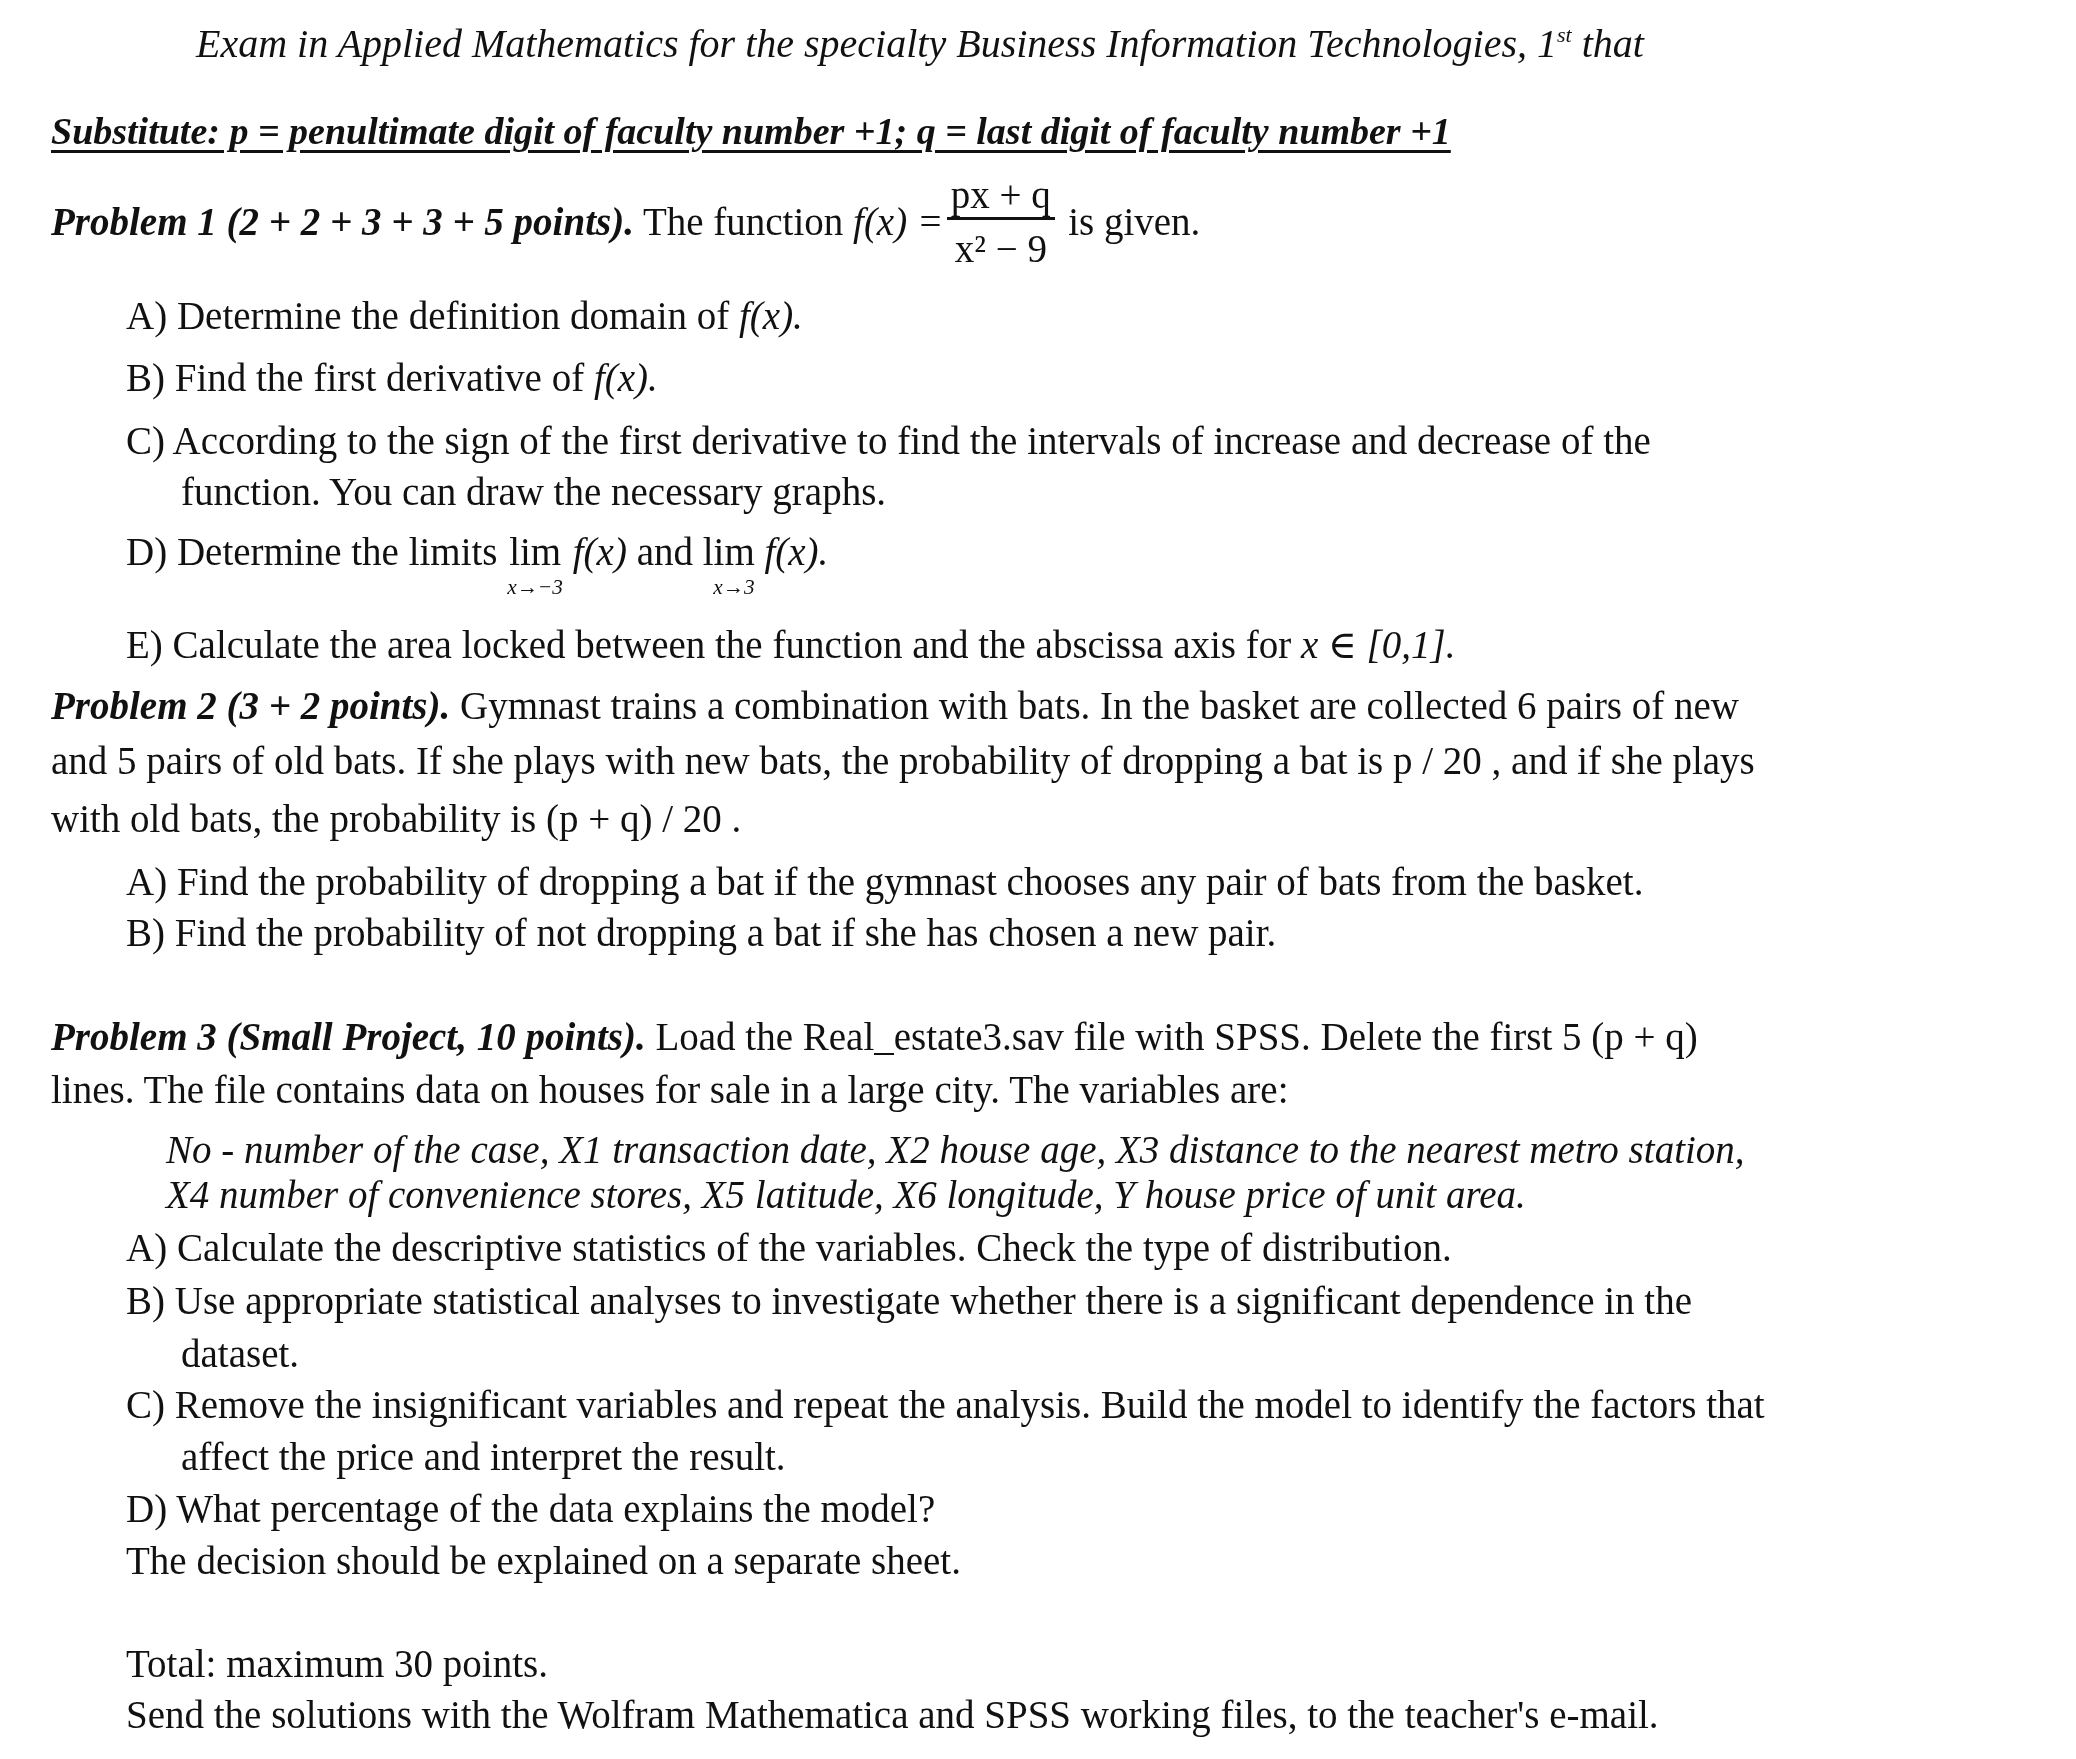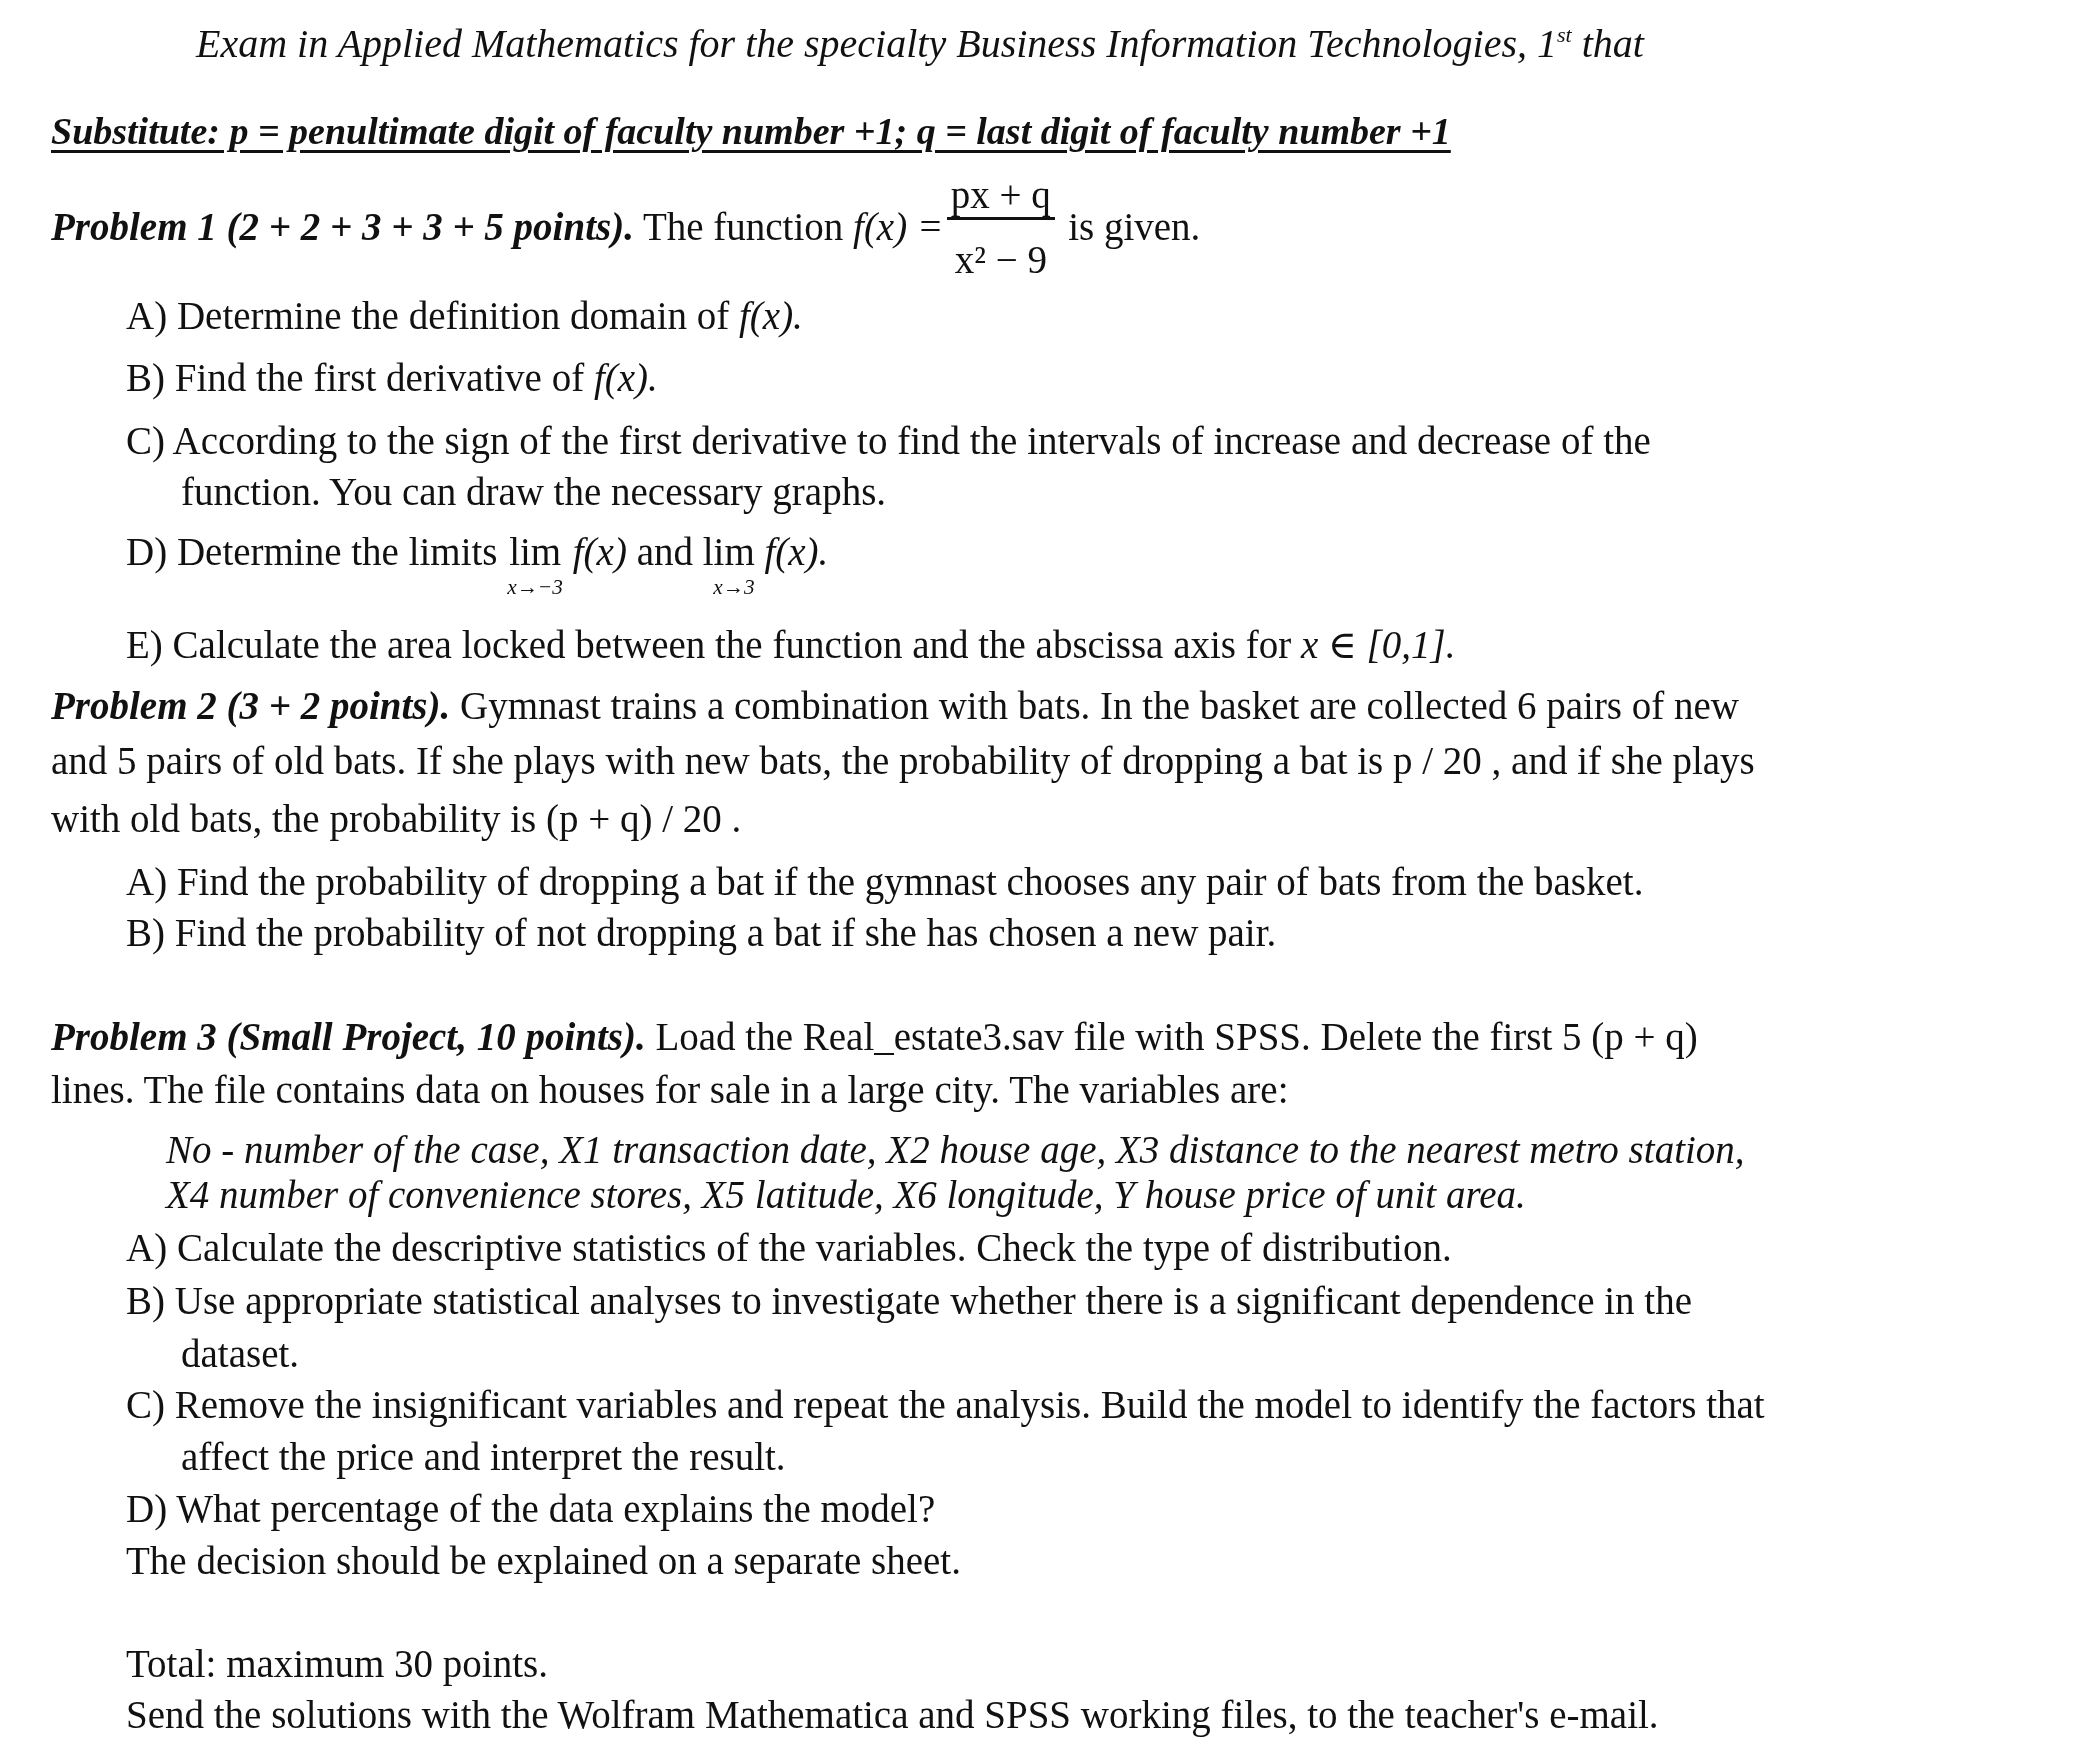--- a/index.html
+++ b/index.html
@@ -6,21 +6,21 @@
   body { width: 2077px; height: 1759px; overflow: hidden; position: relative;
          font-family: "Liberation Serif", "DejaVu Serif", serif; color: #111; }
   .line { position: absolute; white-space: nowrap; font-size: 39px; line-height: 1; }
   .title { font-style: italic; font-size: 40px; }
   .sup { font-size: 0.55em; vertical-align: 0.7em; }
   .sub-line { font-weight: bold; font-style: italic; text-decoration: underline; text-decoration-thickness: 3.1px; text-underline-offset: 6.3px; font-size: 38px; }
   .bi { font-weight: bold; font-style: italic; }
   .math { font-style: italic; }
   .frac { display: inline-block; vertical-align: middle; text-align: center; margin: 0 3.8px; }
   .frac .num { display: block; padding: 0 3.8px 2.5px; border-bottom: 3.1px solid #111; }
-  .frac .den { display: block; padding-top: 20px; }
+  .frac .den { display: block; padding-top: 9px; }
   .lim { display: inline-block; text-align: center; vertical-align: top; line-height: 1; }
   .lim .limtxt { display: block; }
   .lim .limsub { display: block; font-size: 21.3px; font-style: italic; margin-top: 6.3px; text-align: right; }
   .vars { font-style: italic; }
 </style>
 </head>
 <body>
 
 <div>
 

